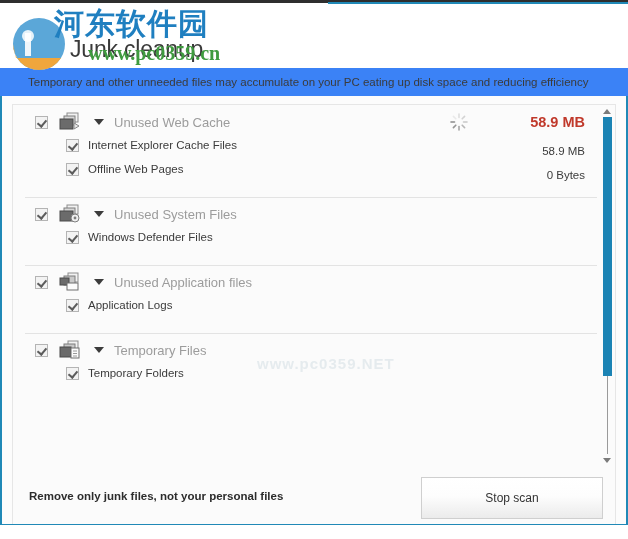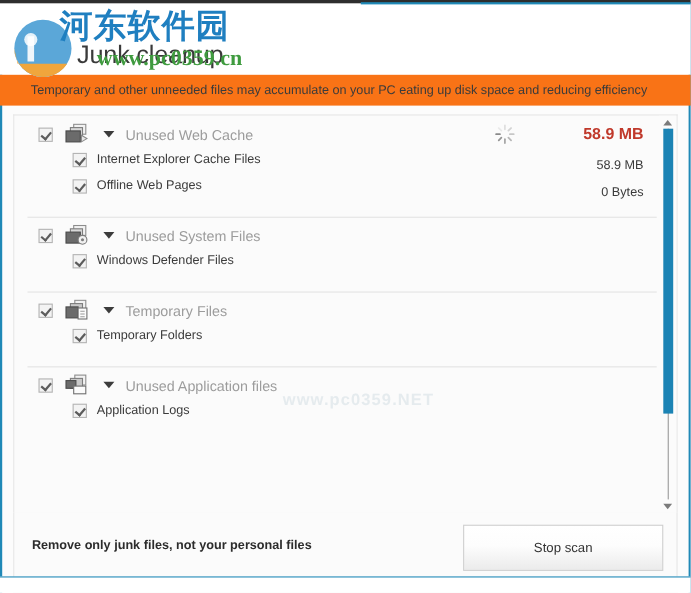--- a/index.html
+++ b/index.html
@@ -65,21 +65,21 @@
     padding-bottom: 3px;
     white-space: nowrap;
   }
 
   .subtitle-bar {
     flex: 0 0 auto;
     height: 28px;
     padding-left: 28px;
     display: flex;
     align-items: center;
-    background: #f97316;
+    background: #3b82f6;
     position: relative;
     z-index: 3;
   }
   .subtitle-text {
     font-size: 11.5px;
     color: #3b3b3b;
     white-space: nowrap;
   }
 
   .list-panel {
@@ -457,62 +457,62 @@
         <div class="group-pad"></div>
       </div>
 
       <div class="group">
         <div class="group-head">
           <div class="chk"></div>
           <div class="grp-icon">
             <svg width="24" height="20" viewBox="0 0 24 20" aria-hidden="true">
               <rect x="9" y="1" width="10" height="9" fill="#f2f2f2" stroke="#8d8d8d"></rect>
               <rect x="5" y="4" width="11" height="9" fill="#c9c9c9" stroke="#7d7d7d"></rect>
+              <rect x="1" y="6" width="9" height="7" fill="#6b6b6b" stroke="#4a4a4a"></rect>
+              <rect x="8" y="11" width="11" height="7" fill="#fbfbfb" stroke="#6f6f6f"></rect>
+            </svg>
+          </div>
+          <div class="caret"></div>
+          <div class="group-title">Unused Application files</div>
+          <div class="group-size"></div>
+        </div>
+        <div class="child-row">
+          <div class="chk"></div>
+          <div class="child-label">Application Logs</div>
+          <div class="child-size"></div>
+        </div>
+        <div class="group-pad"></div>
+      </div>
+
+      <div class="group">
+        <div class="group-head">
+          <div class="chk"></div>
+          <div class="grp-icon">
+            <svg width="24" height="20" viewBox="0 0 24 20" aria-hidden="true">
+              <rect x="9" y="1" width="10" height="9" fill="#f2f2f2" stroke="#8d8d8d"></rect>
+              <rect x="5" y="4" width="11" height="9" fill="#c9c9c9" stroke="#7d7d7d"></rect>
               <rect x="1" y="7" width="11" height="10" fill="#6b6b6b" stroke="#4a4a4a"></rect>
               <rect x="12" y="8" width="8" height="10" fill="#fbfbfb" stroke="#6f6f6f"></rect>
               <line x1="14" y1="11" x2="18" y2="11" stroke="#9a9a9a"></line>
               <line x1="14" y1="13.5" x2="18" y2="13.5" stroke="#9a9a9a"></line>
               <line x1="14" y1="16" x2="18" y2="16" stroke="#9a9a9a"></line>
             </svg>
           </div>
           <div class="caret"></div>
           <div class="group-title">Temporary Files</div>
           <div class="group-size"></div>
         </div>
         <div class="child-row">
           <div class="chk"></div>
           <div class="child-label">Temporary Folders</div>
           <div class="child-size"></div>
         </div>
         <div class="group-pad"></div>
       </div>
 
-      <div class="group">
-        <div class="group-head">
-          <div class="chk"></div>
-          <div class="grp-icon">
-            <svg width="24" height="20" viewBox="0 0 24 20" aria-hidden="true">
-              <rect x="9" y="1" width="10" height="9" fill="#f2f2f2" stroke="#8d8d8d"></rect>
-              <rect x="5" y="4" width="11" height="9" fill="#c9c9c9" stroke="#7d7d7d"></rect>
-              <rect x="1" y="6" width="9" height="7" fill="#6b6b6b" stroke="#4a4a4a"></rect>
-              <rect x="8" y="11" width="11" height="7" fill="#fbfbfb" stroke="#6f6f6f"></rect>
-            </svg>
-          </div>
-          <div class="caret"></div>
-          <div class="group-title">Unused Application files</div>
-          <div class="group-size"></div>
-        </div>
-        <div class="child-row">
-          <div class="chk"></div>
-          <div class="child-label">Application Logs</div>
-          <div class="child-size"></div>
-        </div>
-        <div class="group-pad"></div>
-      </div>
-
     </div>
 
     <div class="scrollbar">
       <div class="sb-arrow">
           <div class="tri-up"></div>
         </div>
       <div class="sb-track">
         <div class="sb-thumb"></div>
       </div>
       <div class="sb-arrow">

